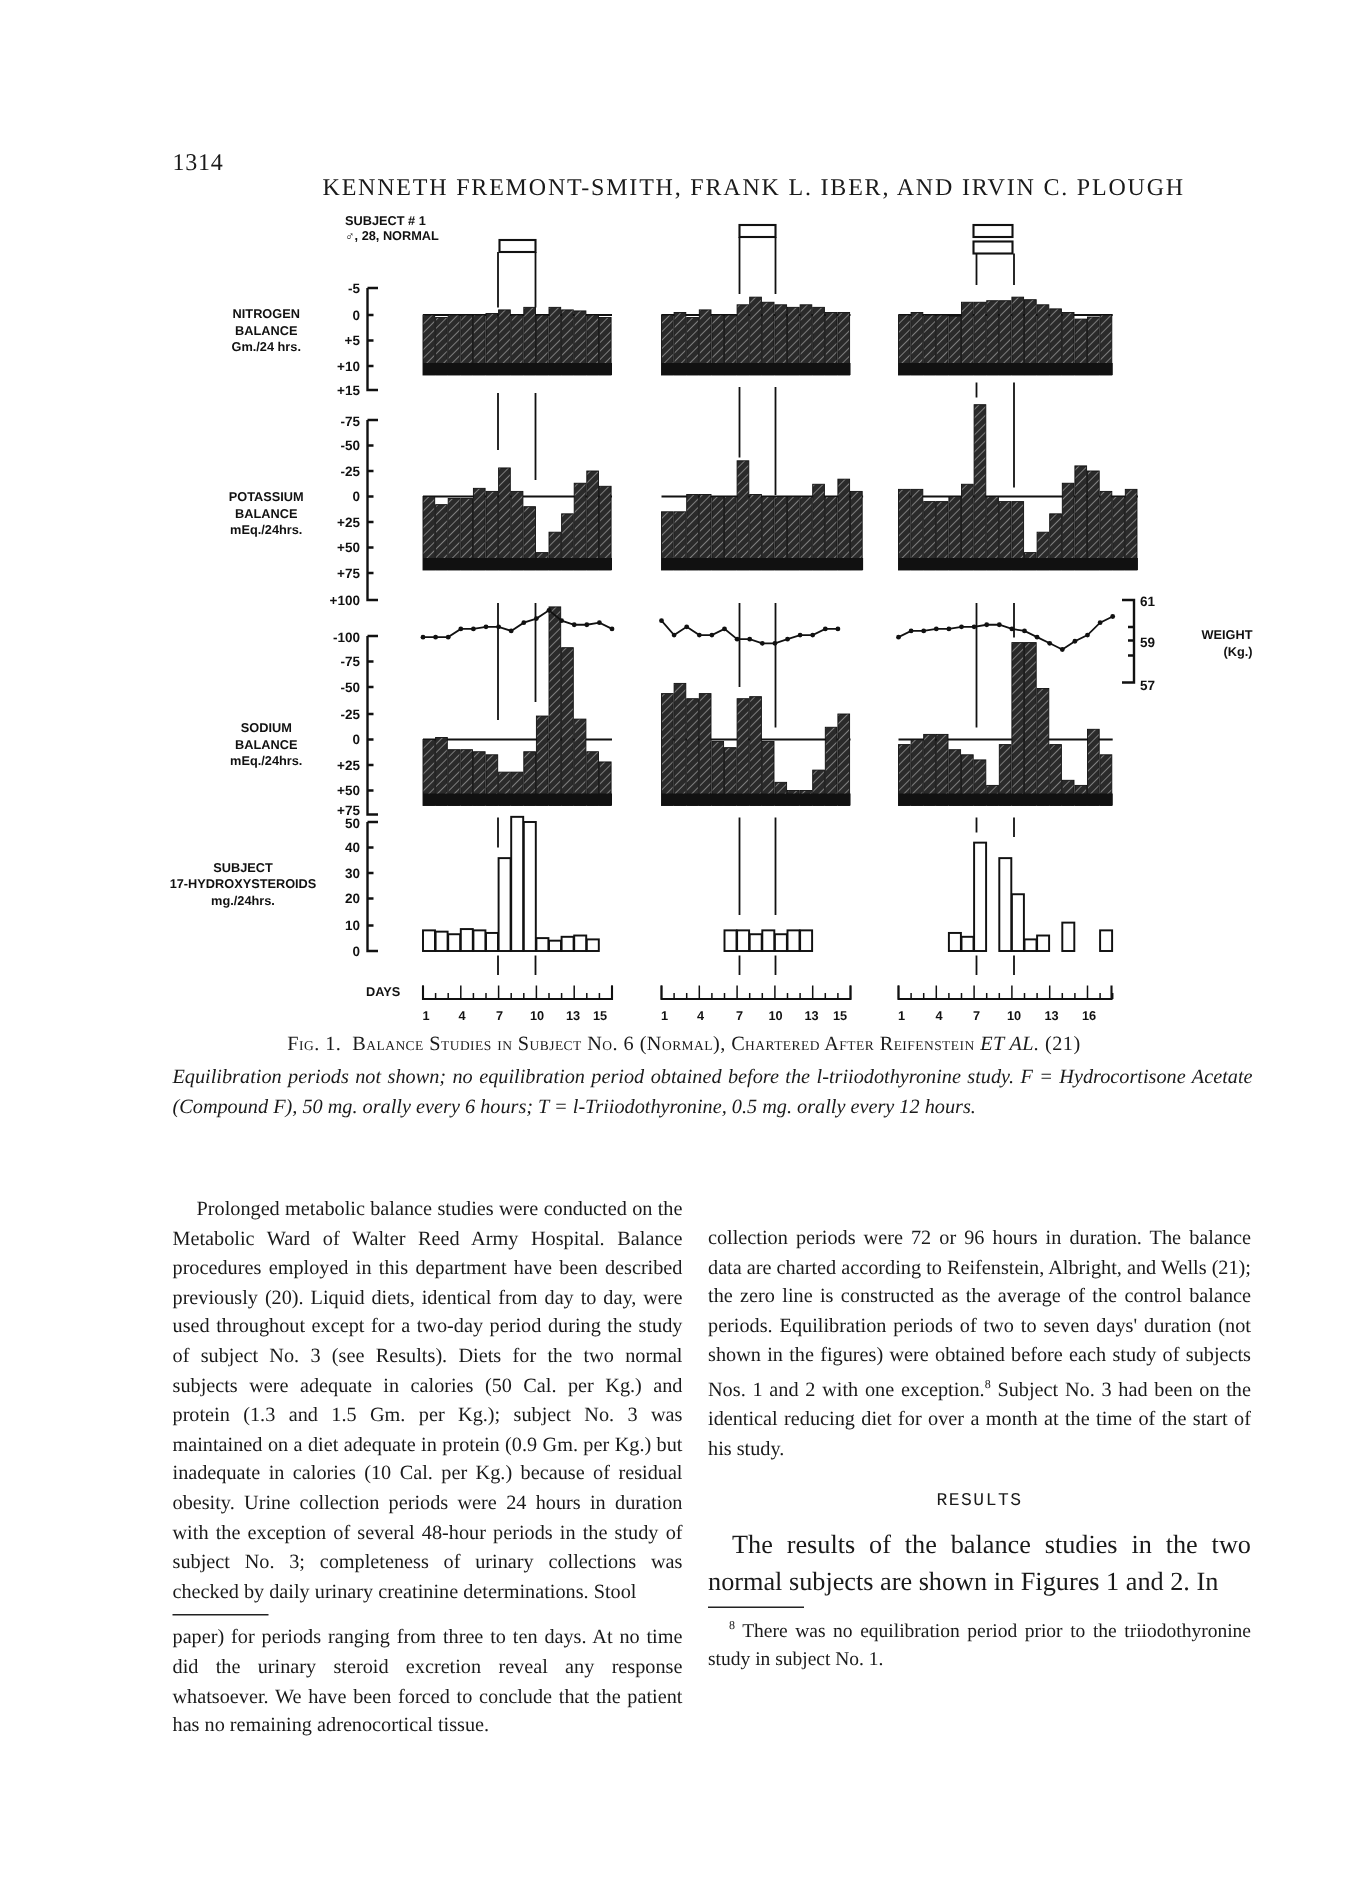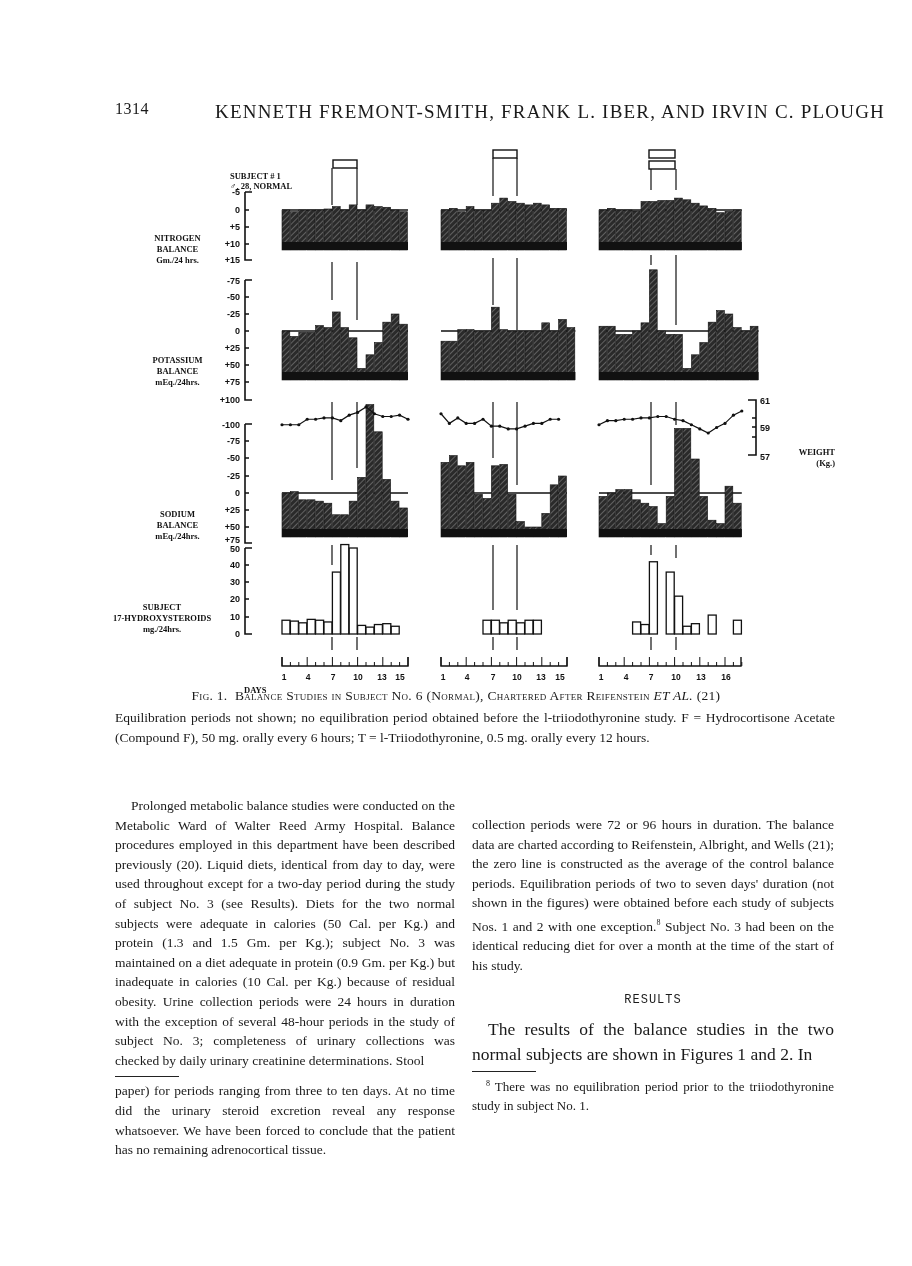--- a/index.html
+++ b/index.html
@@ -1,27 +1,27 @@
 <!DOCTYPE html>
 <html><head>
 <meta charset="utf-8">
 <style>
   html, body { margin:0; padding:0; background:#fff; }
   body { width:912px; height:1266px; position:relative; overflow:hidden; color:#1a1a1a;
          font-family:"Liberation Serif","DejaVu Serif",serif; }
   .abs { position:absolute; }
   .hdr-page { left:115px; top:100px; font-size:16px; letter-spacing:0.5px; }
-  .hdr-auth { left:215px; top:101px; font-size:19px; letter-spacing:1.2px; }
-  .sans { font-family:Liberation Serif, serif; font-weight:bold; color:#111;margin-top:29px; }
+  .hdr-auth { left:215px; top:117px; font-size:16px; letter-spacing:1.2px; }
+  .sans { font-family:Liberation Sans, sans-serif; font-weight:bold; color:#111; }
   .subj { left:230px; top:142px; font-size:8.5px; line-height:10px; }
   .rowlabel { font-size:8.5px; line-height:11px; text-align:center; }
   svg text { font-family:"Liberation Sans","DejaVu Sans",sans-serif; font-weight:bold; }
   .caption-title { left:0; width:912px; top:688px; text-align:center; font-size:13.5px; letter-spacing:0.3px; }
   .caption-title .sc { font-variant:small-caps; }
-  .caption-body { left:115px; width:720px; top:708px; font-size:13.5px; line-height:19.5px; text-align:justify; }
+  .caption-body { left:115px; width:720px; top:708px; font-size:13.5px; line-height:19.5px; text-align:justify;font-style:italic; }
   .col { font-size:13.5px; line-height:19.6px; text-align:justify; }
   .col-left { left:115px; width:340px; }
   .col-right { left:472px; width:362px;margin-top:29px; }
   .sec-title { text-align:center; font-size:12px; letter-spacing:1px; }
   .rule { height:1px; background:#222; width:64px; }
   .para-indent { text-indent:16px; }
   .big { font-size:17.5px; line-height:25px; }
   .fn { font-size:13px; line-height:19px; text-indent:14px; }
   sup { font-size:8px; }
 </style>

